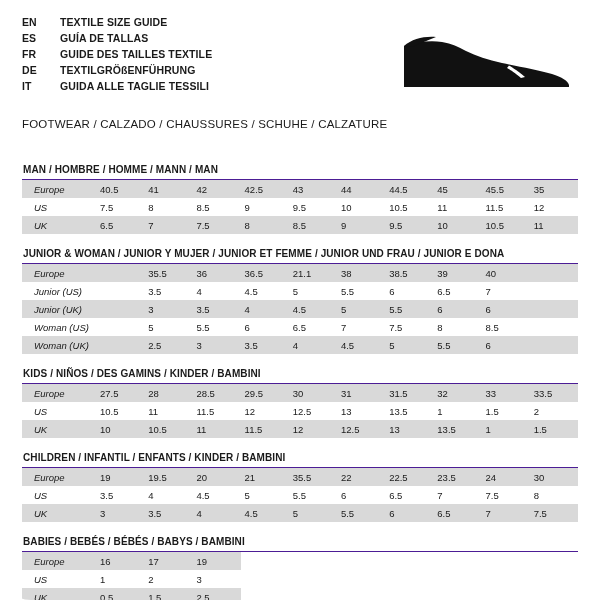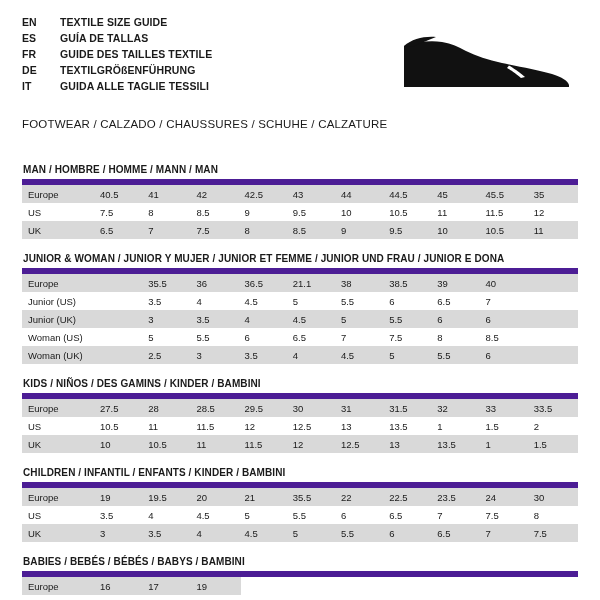--- a/index.html
+++ b/index.html
@@ -63,40 +63,41 @@
   .sections {
     padding: 0 22px;
     margin-top: 34px;
   }
   .section { margin-bottom: 14px; }
   .section-title {
     font-size: 10px;
     font-weight: bold;
     letter-spacing: 0.1px;
     padding: 0 0 4px 1px;
-    border-bottom: 6px solid #4c1d95;
+    border-bottom: 1px solid #4c1d95;
     margin-bottom: 0;
   }
   table.size {
     border-collapse: collapse;
     width: 100%;
     table-layout: fixed;
     font-size: 9.5px;
   }
   table.size td {
     padding: 3.5px 0 3.5px 4px;
     text-align: left;
     line-height: 11px;
     white-space: nowrap;
     overflow: hidden;
   }
   table.size tr.shaded td { background: #d9d9d9; }
   table.size td.rowlabel {
     width: 74px;
-    padding-left: 6px;
+    padding-left: 12px;
+    font-style: italic;
   }
 
   
   table.size.babies td.empty { background: #ffffff !important; }
 </style>
 </head>
 <body>
 
 <div id="page">
 

